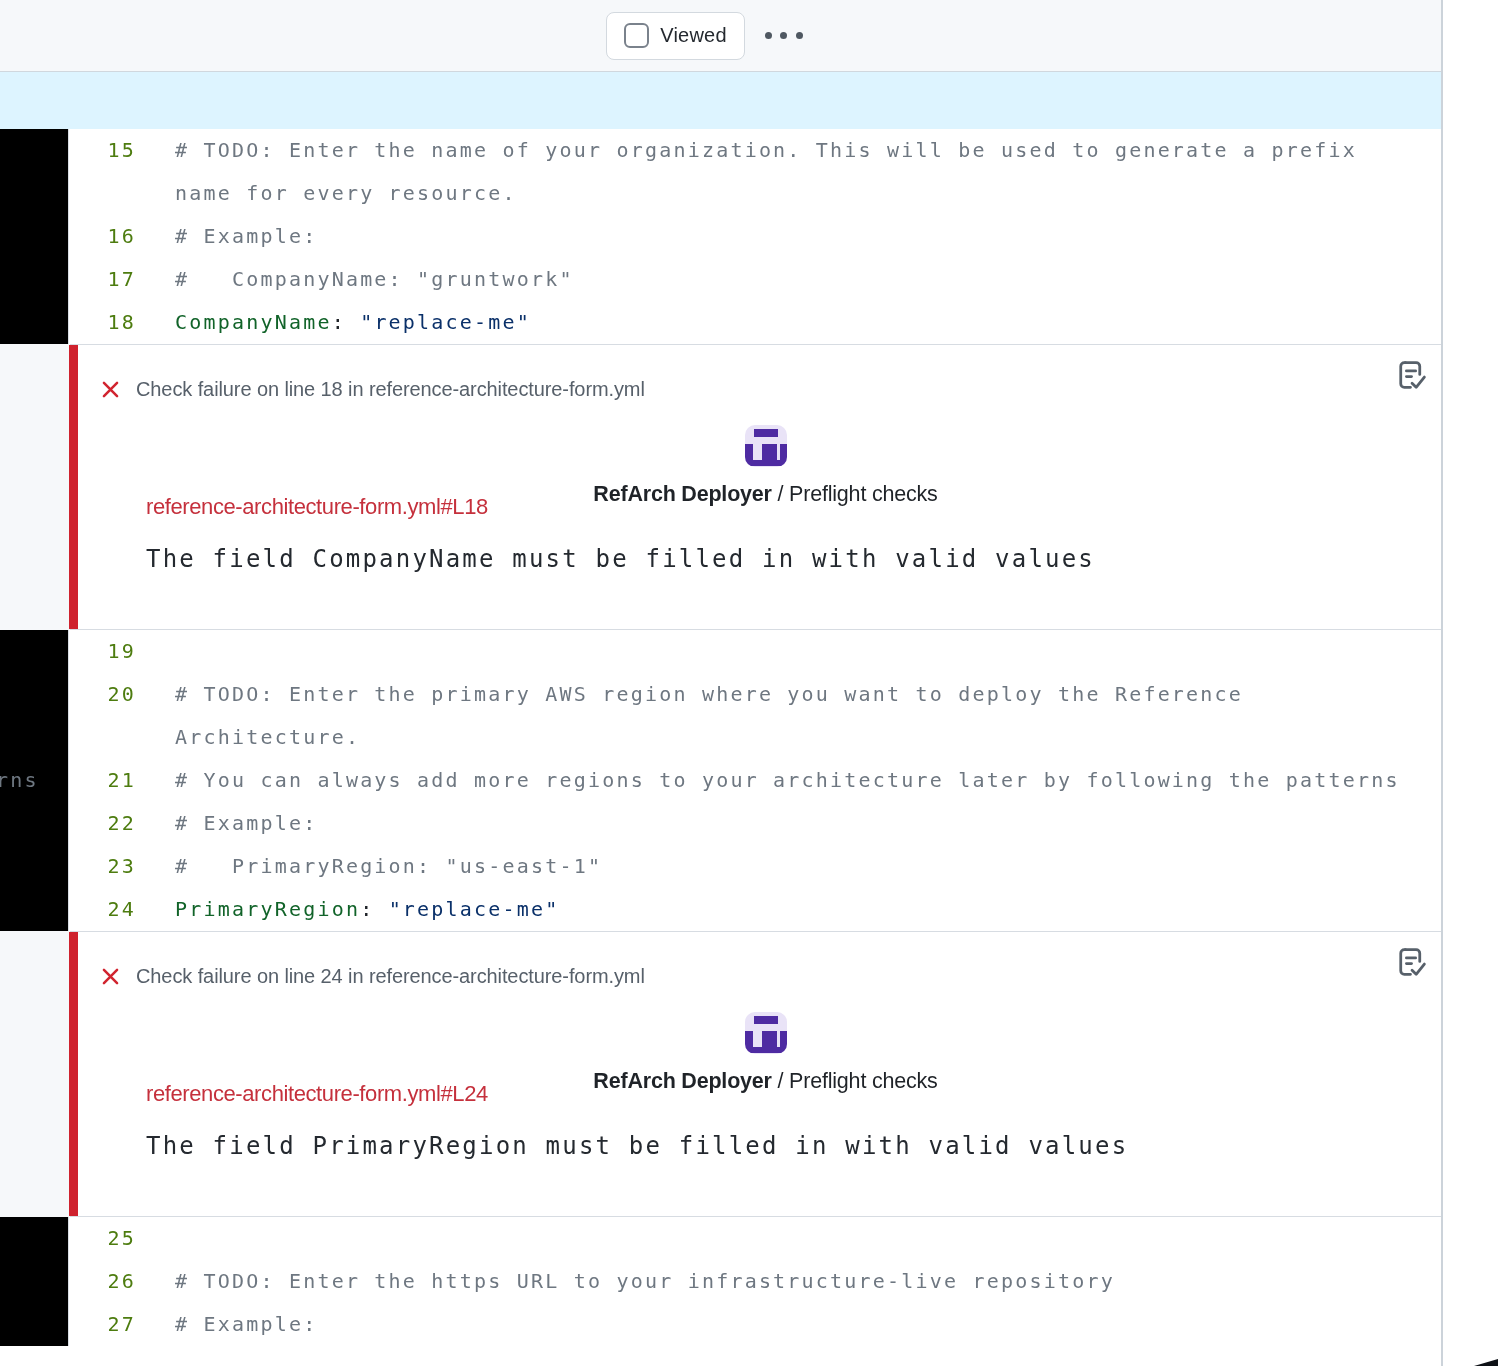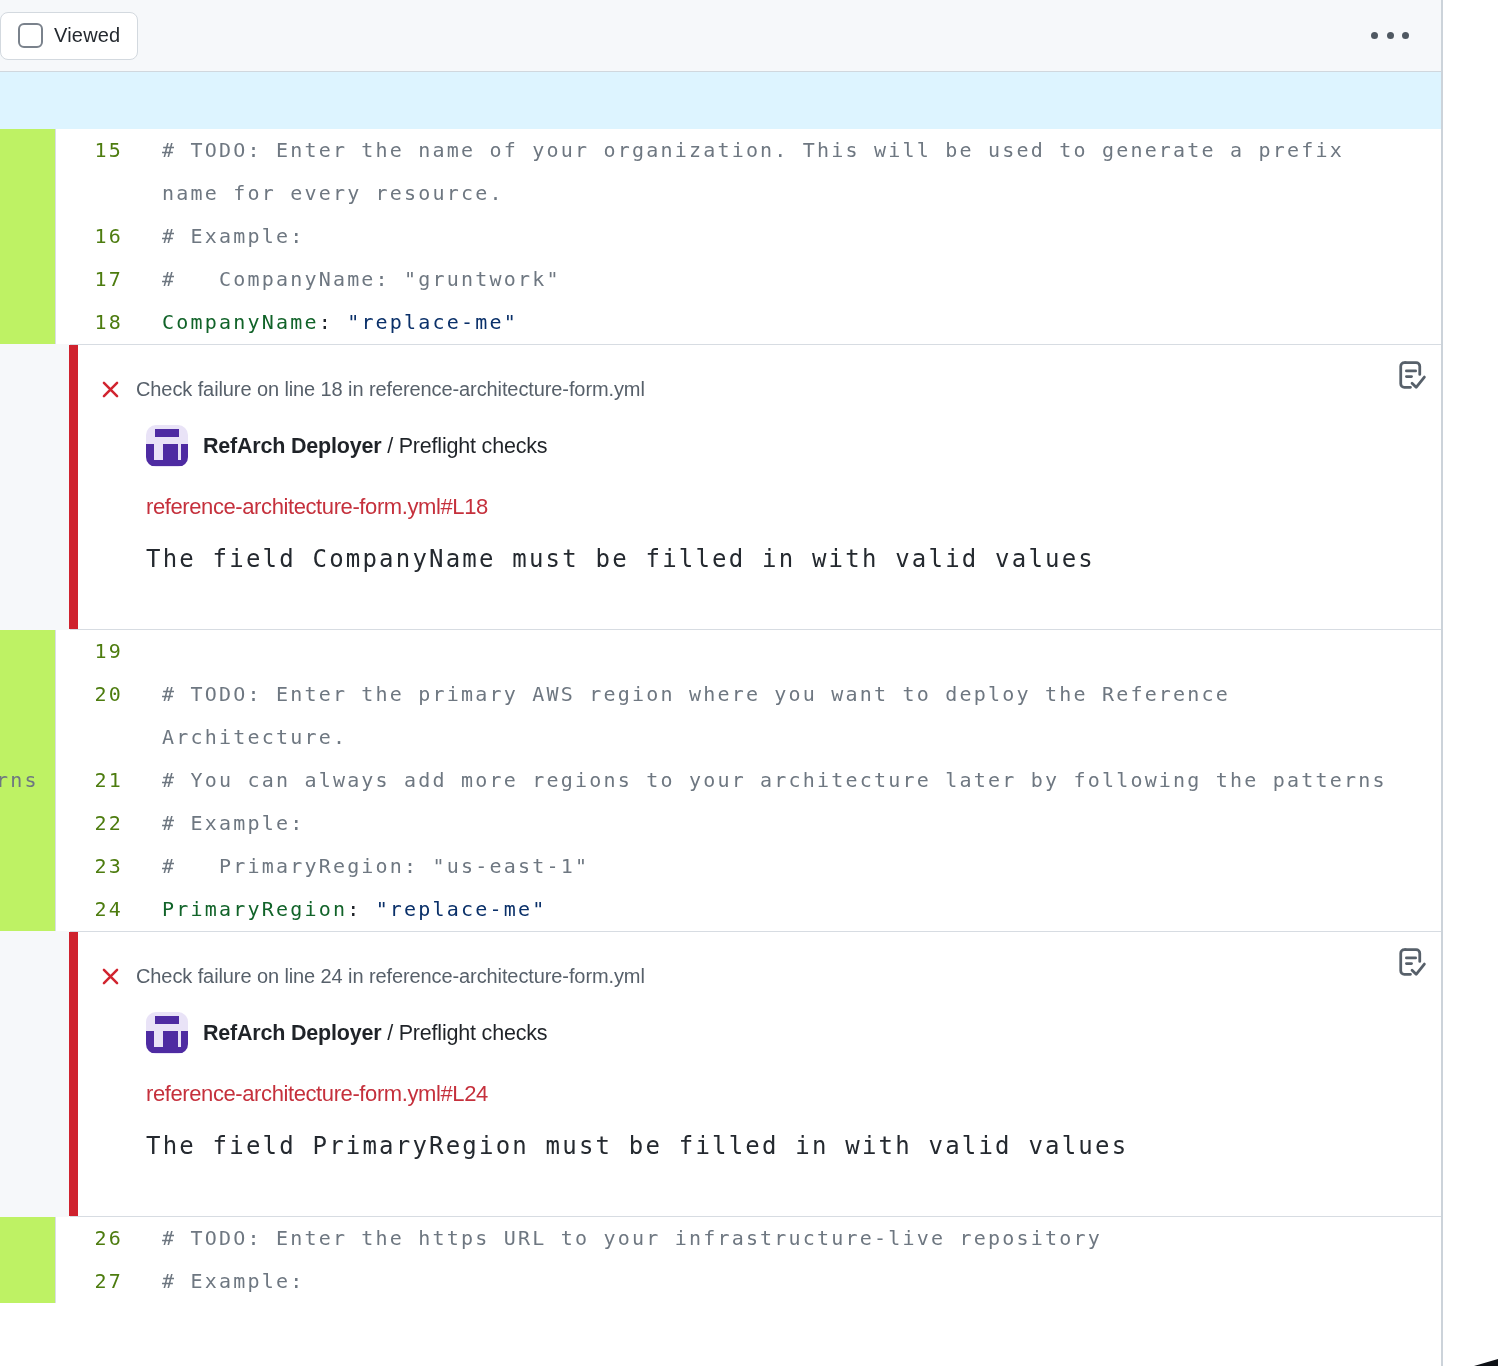--- a/index.html
+++ b/index.html
@@ -8,21 +8,21 @@
     position:relative; width:1498px; height:1366px; overflow:hidden;
     background:#ffffff; font-family:"Liberation Sans", sans-serif; color:#1f2328;
   }
   .file-container {
     position:absolute; left:0; top:0; bottom:0; width:1443px;
     border-right:2px solid #ccd3da; display:flex; flex-direction:column; background:#fff;
   }
   
   .file-header {
     flex:none; height:72px; background:#f6f8fa; border-bottom:1px solid #d0d7de;
-    display:flex; align-items:center; justify-content:space-between; padding-right:16px; gap:12px;
+    display:flex; align-items:center; justify-content:center; padding-right:16px; gap:12px;
   }
   .viewed-btn {
     display:flex; align-items:center; gap:11px; height:48px; padding:0 17px;
     background:#ffffff; border:1.5px solid #d3d9df; border-radius:8px; cursor:pointer;
     font-family:"Liberation Sans", sans-serif;
   }
   .viewed-checkbox {
     width:25px; height:25px; border:2.2px solid #7a828c; border-radius:6px; background:#fff; flex:none;
   }
   .viewed-label { font-size:20px; color:#24292f; letter-spacing:0.2px; }
@@ -33,22 +33,22 @@
   .kebab-dot { width:7px; height:7px; border-radius:50%; background:#4f5861; }
   
   .hunk-row { flex:none; height:57px; background:#ddf4ff; }
   
   .diff-body { flex:1; overflow:hidden; background:#fff; }
   .code-row {
     display:flex; height:43px; line-height:43px;
     font-family:"DejaVu Sans Mono", monospace; font-size:20px; letter-spacing:2.2px; white-space:pre;
   }
   .row-left {
-    flex:none; width:56px; border-right:1px solid #d8dee4; position:relative;
-    overflow:hidden; color:#6e7781; background:#bef264;padding-left:23px;
+    flex:none; width:69px; border-right:1px solid #d8dee4; position:relative;
+    overflow:hidden; color:#6e7781; background:#000000;padding-left:23px;
   }
   .left-frag { position:absolute; left:-4px; top:0; white-space:pre; }
   .row-num { flex:none; width:67px; text-align:right; color:#4d7c0f; cursor:pointer; }
   .row-code { flex:1; padding-left:39px; overflow:hidden; }
   .c-comment { color:#6e7781; }
   .c-key { color:#116329; }
   .c-plain { color:#1f2328; }
   .c-string { color:#0a3069; }
   
   .anno-row { display:flex;border-radius:22px; }
@@ -57,21 +57,21 @@
     flex:1; position:relative; height:286px; background:#fff;
     border-top:1px solid #d7dce2; border-bottom:1px solid #d7dce2;
     padding:33px 56px 0 76px;
   }
   .red-bar { position:absolute; left:-1px; top:0; bottom:0; width:9px; background:#cf222e; }
   .anno-header {
     display:flex; align-items:center; gap:15px; margin-left:-46px; margin-bottom:25px;
     height:22px; color:#57606a; font-size:20px; letter-spacing:-0.1px;
   }
   .x-icon { width:21px; height:21px; flex:none; display:flex; }
-  .anno-title { display:flex; align-items:center; gap:15px; margin-bottom:27px; height:42px; }
+  .anno-title { display:flex; align-items:center; gap:15px; margin-bottom:27px; height:42px;flex-direction:column; }
   .avatar { width:42px; height:42px; border-radius:10px; overflow:hidden; flex:none; }
   .avatar svg { display:block; }
   .title-text { font-size:21.5px; letter-spacing:-0.2px; color:#1f2328; white-space:pre; }
   .anno-app { font-weight:700; }
   .anno-link {
     display:block; font-size:22px; font-weight:400; letter-spacing:-0.4px;
     color:#c5303c; text-decoration:none; cursor:pointer; line-height:26px; margin-bottom:26px;
   }
   .anno-msg {
     font-family:"DejaVu Sans Mono", monospace; font-size:24px; letter-spacing:2.2px;
@@ -202,20 +202,21 @@
             </g>
           </svg>
         </span>
         <span class="title-text"><span class="anno-app">RefArch Deployer</span><span class="anno-sep"> / </span><span class="anno-check">Preflight checks</span></span>
       </div>
       <a class="anno-link">reference-architecture-form.yml#L24</a>
       <div class="anno-msg">The field PrimaryRegion must be filled in with valid values</div>
     </div>
   </div>
 <div class="code-section">
+          <div class="code-row"><div class="row-left"></div><div class="row-num">25</div><div class="row-code"></div></div>
           <div class="code-row"><div class="row-left"></div><div class="row-num">26</div><div class="row-code"><span class="c-comment"># TODO: Enter the https URL to your infrastructure-live repository</span></div></div>
           <div class="code-row"><div class="row-left"></div><div class="row-num">27</div><div class="row-code"><span class="c-comment"># Example:</span></div></div>
         </div>
       </div>
   </div>
 
   <div class="corner-artifact"></div>
 </div>
 
 </body></html>

